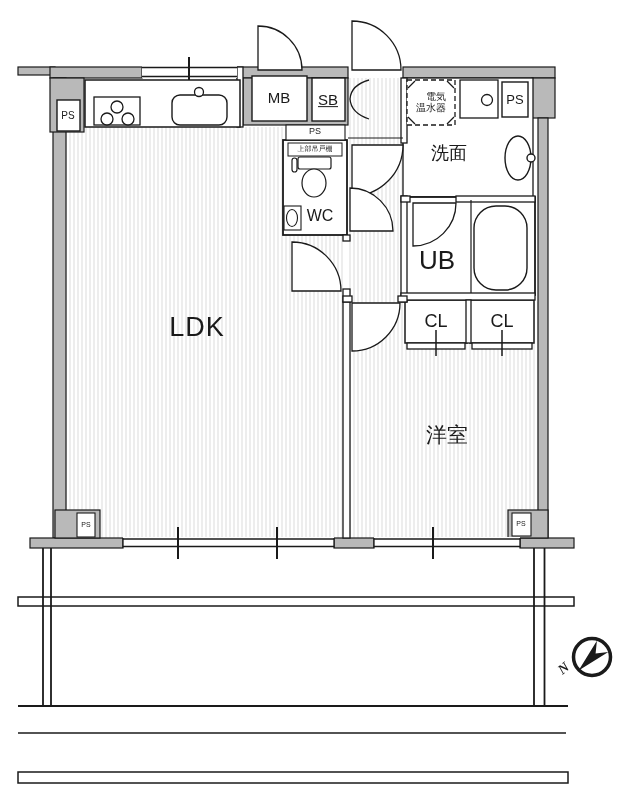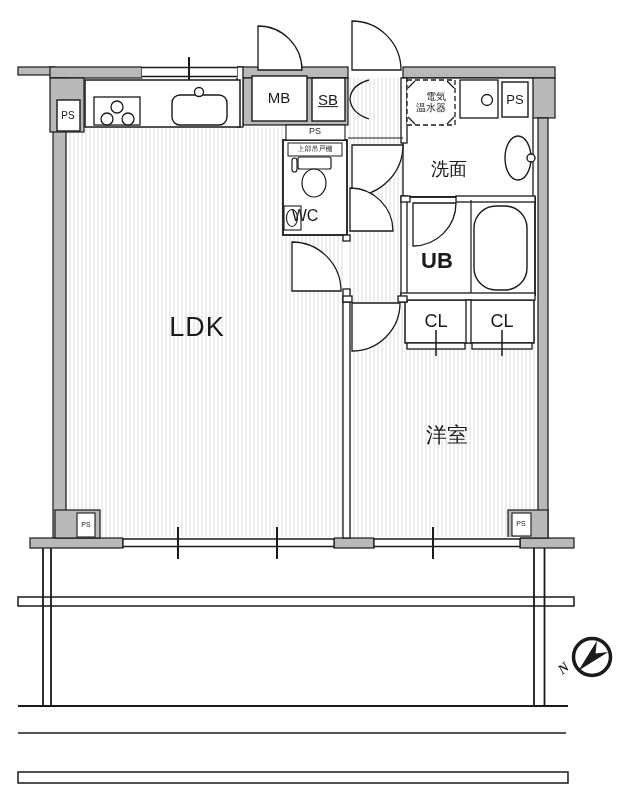--- a/index.html
+++ b/index.html
@@ -9,25 +9,25 @@
     color:#1a1a1a;overflow:hidden;
   }
   #plan-svg{position:absolute;left:0;top:0;}
   .lbl{
     position:absolute;transform:translate(-50%,-50%);
     white-space:nowrap;color:#1a1a1a;line-height:1.05;text-align:center;
     font-family:"Liberation Sans","DejaVu Sans",sans-serif;
   }
   .lbl-ldk{left:197px;top:327px;font-size:27px;letter-spacing:1px;}
   .lbl-yoshitsu{left:447px;top:435px;font-size:21px;}
-  .lbl-senmen{left:449px;top:169px;font-size:18px;}
-  .lbl-ub{left:437px;top:261px;font-size:22px;font-weight:bold;}
+  .lbl-senmen{left:449px;top:153px;font-size:18px;}
+  .lbl-ub{left:437px;top:261px;font-size:26px;}
   .lbl-cl1{left:436px;top:321px;font-size:18px;}
   .lbl-cl2{left:502px;top:321px;font-size:18px;}
-  .lbl-wc{left:305px;top:216px;font-size:16px;text-align:center;}
+  .lbl-wc{left:320px;top:216px;font-size:16px;text-align:center;}
   .lbl-mb{left:279px;top:98px;font-size:15px;text-align:right;}
   .lbl-sb{left:328px;top:100px;font-size:15px;text-decoration:underline;}
   .lbl-ps-tl{left:68px;top:116px;font-size:10px;}
   .lbl-ps-wc{left:315px;top:132px;font-size:9px;}
   .lbl-ps-tr{left:515px;top:100px;font-size:13px;}
   .lbl-ps-bl{left:86px;top:525px;font-size:7px;}
   .lbl-ps-br{left:521px;top:524px;font-size:7px;}
   .lbl-heater{left:431px;top:102px;font-size:10px;text-align:right;}
   .lbl-cabinet{left:315px;top:149px;font-size:7px;}
   .lbl-balcony{left:305px;top:659px;font-size:15px;letter-spacing:1px;}

